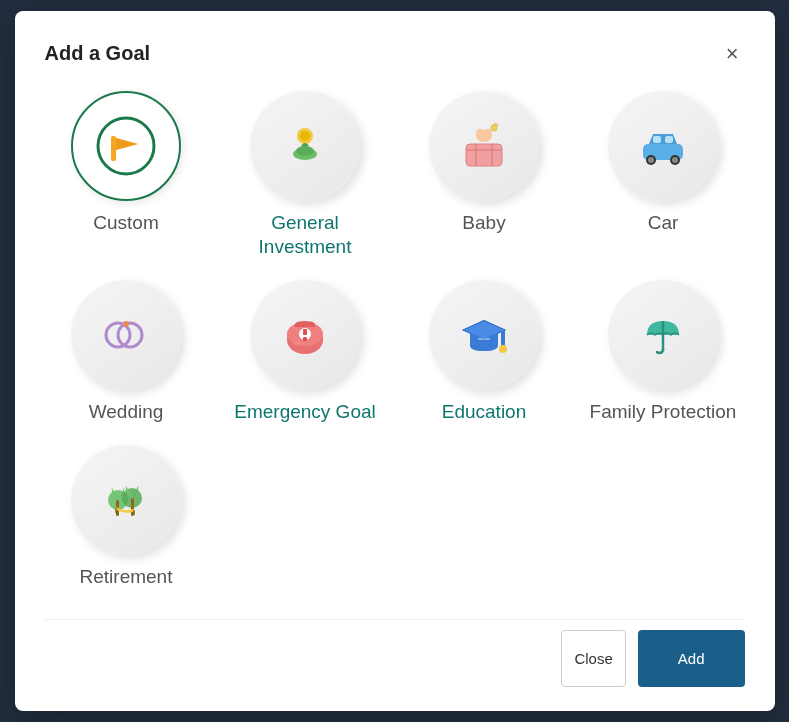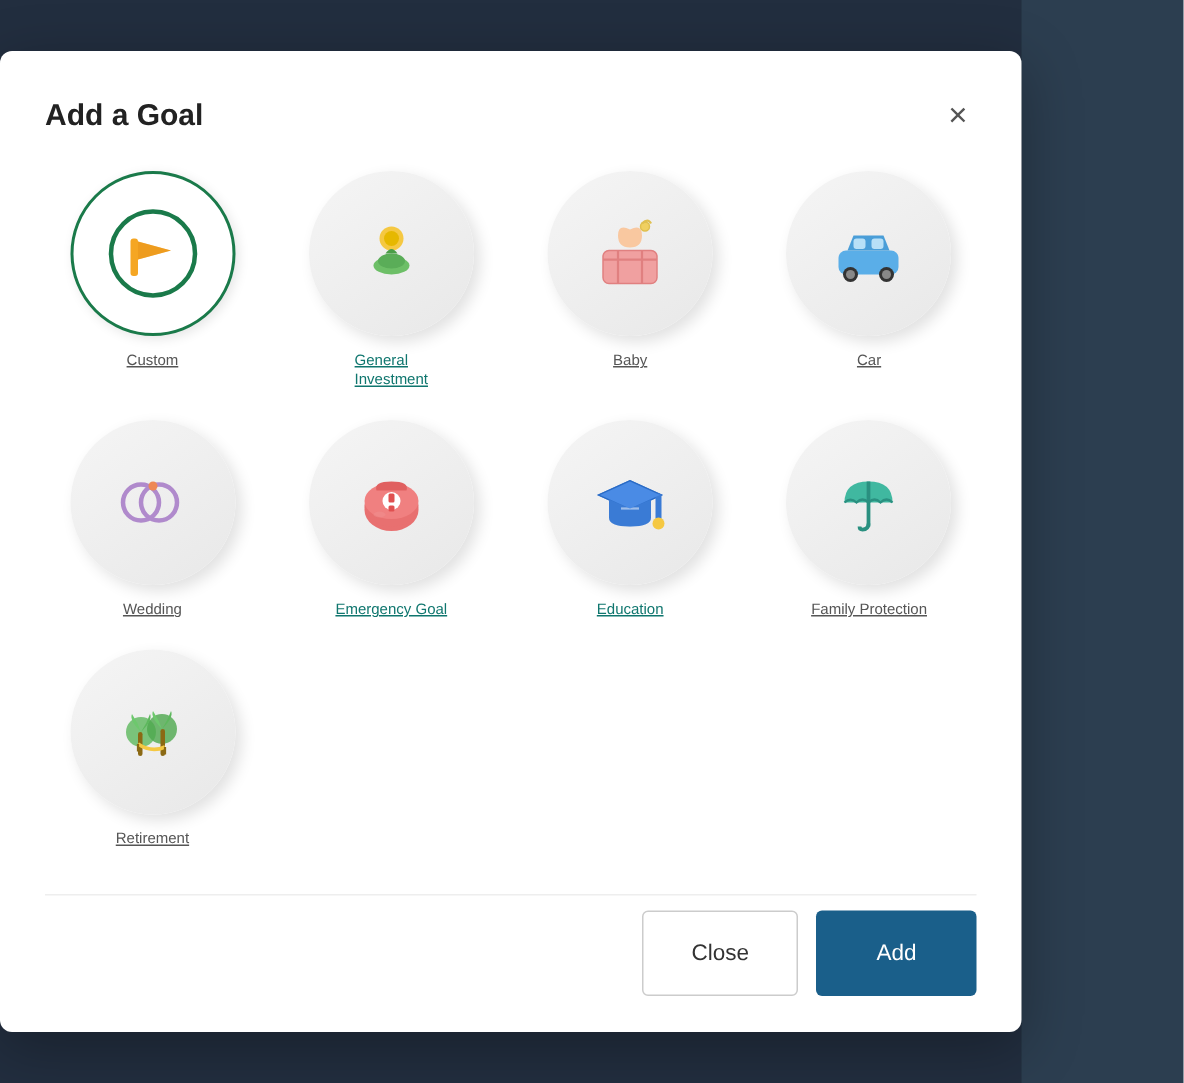--- a/index.html
+++ b/index.html
@@ -9,21 +9,21 @@
       display: flex;
       align-items: center;
       justify-content: center;
       width: 789px;
       height: 722px;
       overflow: hidden;
     }
     .overlay {
       position: absolute;
       top: 0; left: 0;
-      width: 681px; height: 722px;
+      width: 789px; height: 722px;
       background: rgba(30,40,55,0.7);
       display: flex;
       align-items: center;
       justify-content: center;
     }
     .modal {
       background: #fff;
       border-radius: 8px;
       width: 760px;
       padding: 30px 30px 24px 30px;
@@ -73,43 +73,42 @@
       justify-content: center;
       margin-bottom: 10px;
       position: relative;
     }
     .goal-circle.selected {
       border: 2px solid #1a7a4a;
       background: #fff;
       box-shadow: 2px 2px 8px rgba(0,0,0,0.1);
     }
     .goal-label {
-      font-size: 10px;
+      font-size: 19px;
       color: #555;
-      text-align: left;
+      text-align: center;
       line-height: 1.3;
-      text-decoration: underline;
     }
     .goal-label.highlight {
       color: #0f766e;
     }
     
     .icon-svg {
       width: 60px;
       height: 60px;
     }
     .modal-footer {
       display: flex;
       justify-content: flex-end;
       gap: 12px;
       padding-top: 10px;
       border-top: 1px solid #eee;
     }
     .btn-close {
-      padding: 10px 32px;
+      padding: 10px 12px;
       border: 1px solid #ccc;
       background: #fff;
       border-radius: 4px;
       font-size: 15px;
       cursor: pointer;
       color: #333;
     }
     .btn-add {
       padding: 20px 40px;
       border: none;

